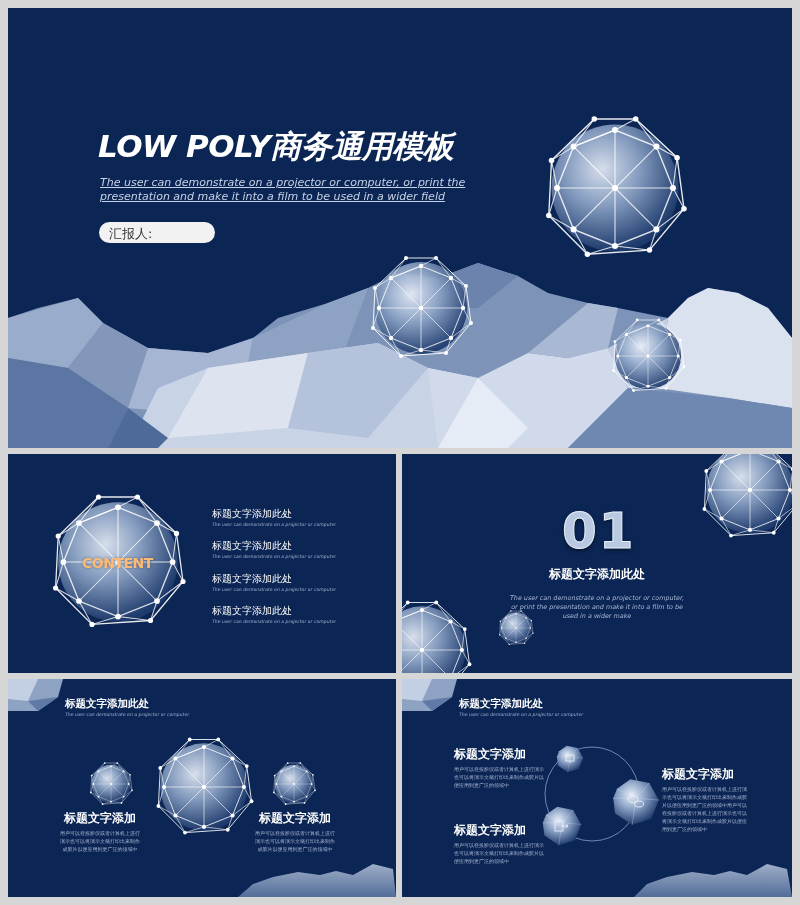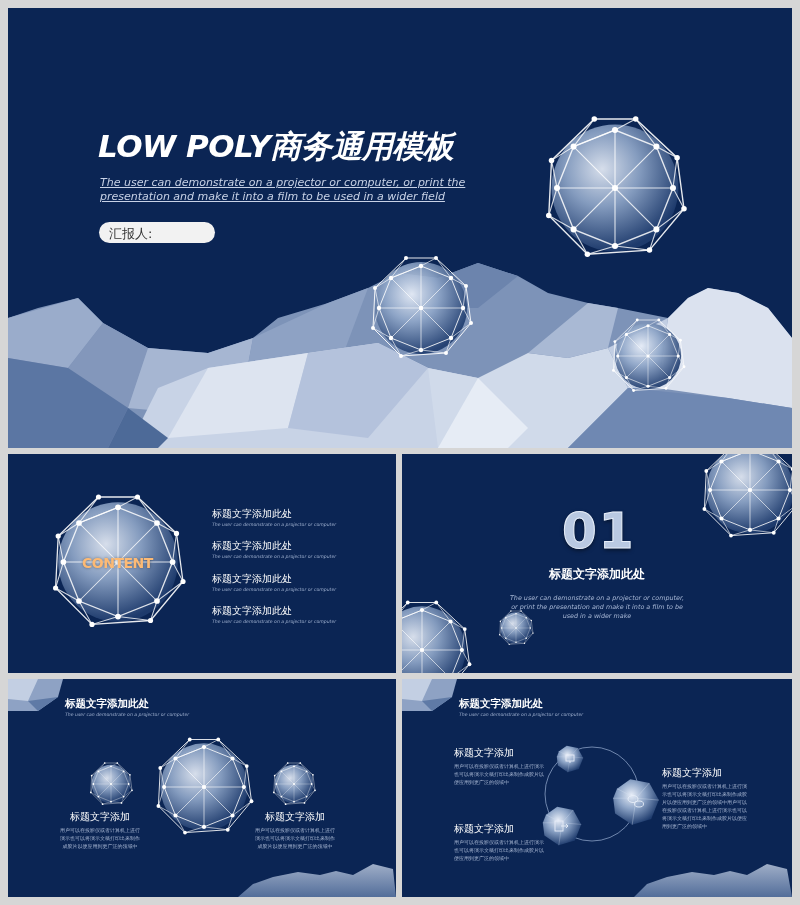--- a/index.html
+++ b/index.html
@@ -18,21 +18,21 @@
   .reporter { left: 91px; top: 214px; width: 116px; height: 21px; background: #f2f2f2; color: #333; font-size: 13px; line-height: 24px; padding-left: 10px; border-radius: 12px; }
   .toc-item { left: 204px; }
   .toc-t { color: #fff; font-size: 10px; white-space: nowrap; }
   .toc-s { color: #9fb0cf; font-size: 4.6px; font-style: italic; white-space: nowrap; margin-top: 1px; }
   .content-label { left: 74px; top: 101px; color: #fdba74; font-weight: bold; font-size: 14px; letter-spacing: -0.5px; text-shadow: 0 0 3px rgba(0,0,0,.4); }
   .num01 { left: 160px; top: 48px; width: 70px; text-align: center; font-size: 50px; font-weight: bold; color: #b9c9e2; -webkit-text-stroke: 1px #e6eef9; letter-spacing: 2px; text-shadow: 0 2px 4px rgba(0,0,0,.5); }
   .s3title { left: 0; width: 390px; top: 112px; text-align: center; color: #fff; font-weight: bold; font-size: 12px; }
   .s3sub { left: 95px; width: 200px; top: 132px; text-align: center; color: #a8b8d6; font-size: 6.4px; font-style: italic; line-height: 9px; margin-top: 8px; }
   .hdr-t { color: #fff; font-weight: bold; font-size: 10.5px; white-space: nowrap; }
   .hdr-s { color: #9fb0cf; font-size: 4.6px; font-style: italic; white-space: nowrap; margin-top: 1px; }
-  .blk-t { color: #fff; font-weight: normal; font-size: 10px; white-space: nowrap; }
+  .blk-t { color: #fff; font-weight: bold; font-size: 12px; white-space: nowrap; }
   .blk-b { color: #a7b6d2; font-size: 5px; line-height: 8px; margin-top: 2px; }
 </style>
 </head>
 <body>
 
 <svg width="0" height="0" style="position:absolute">
   <defs>
     <radialGradient id="sph" cx="40%" cy="35%" r="65%">
       <stop offset="0%" stop-color="#e8eef8"></stop>
       <stop offset="45%" stop-color="#8fa6c8"></stop>

